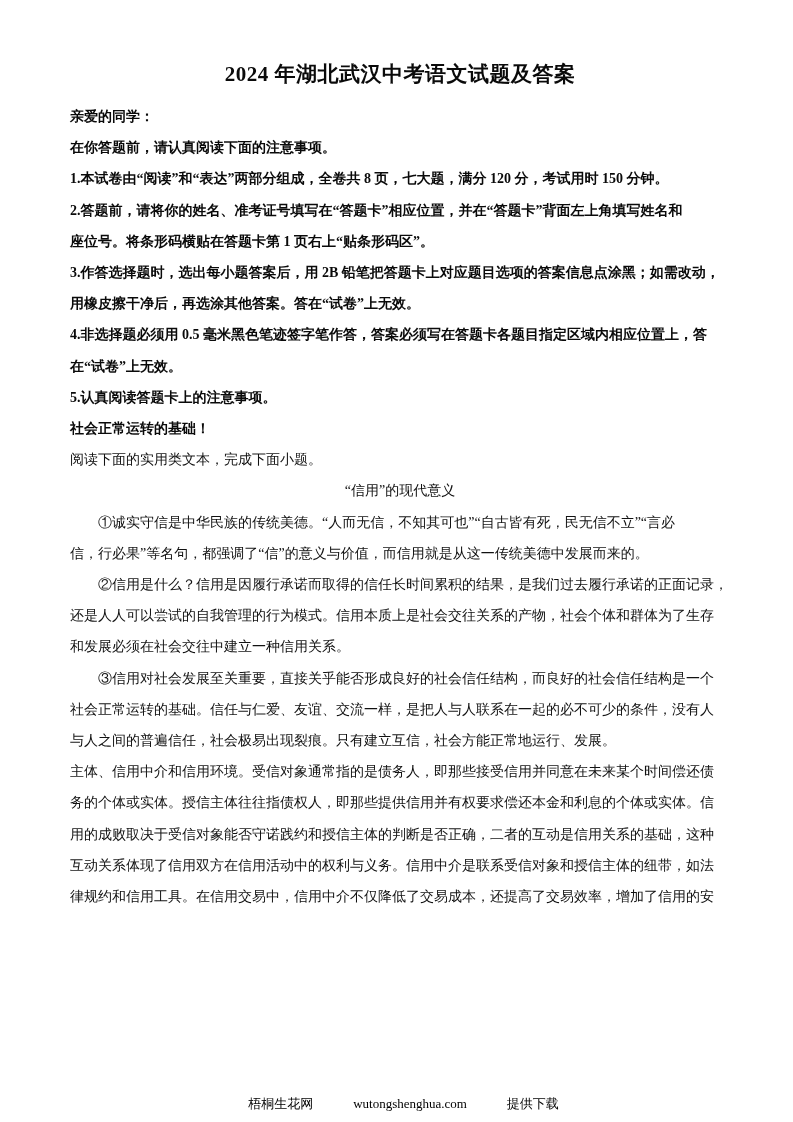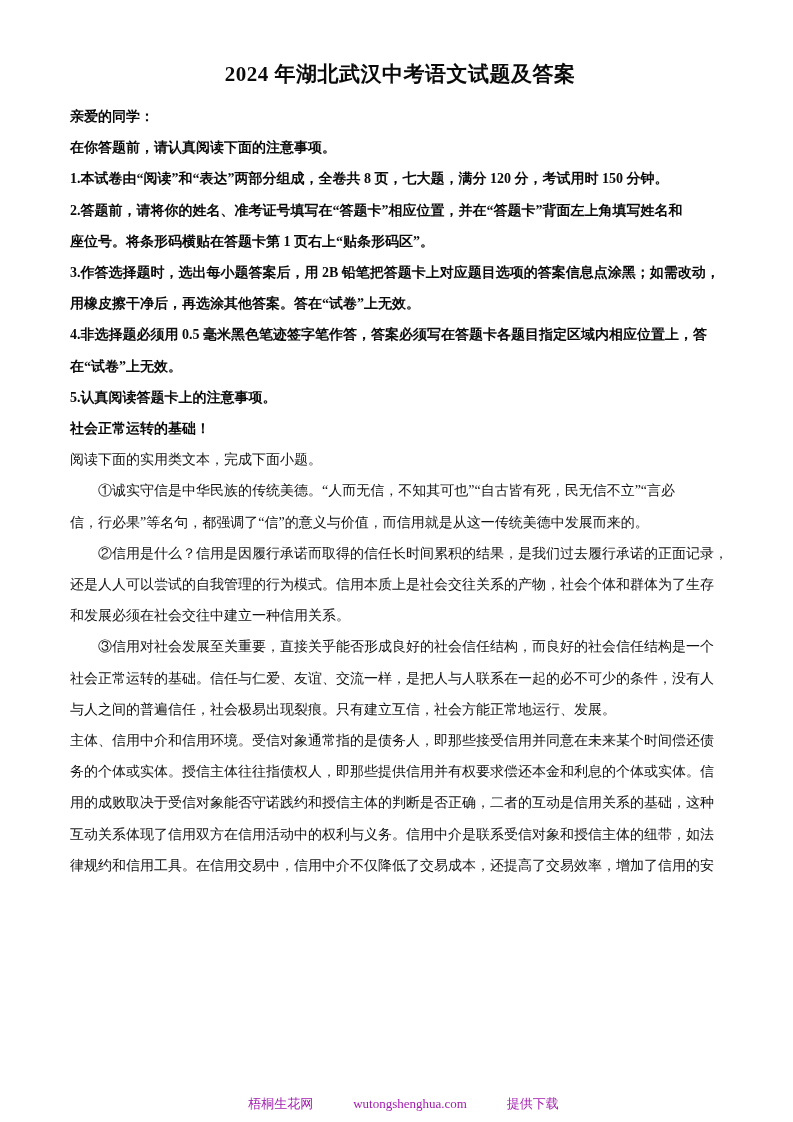--- a/index.html
+++ b/index.html
@@ -41,21 +41,21 @@
   .footer {
     position: absolute;
     left: 14px;
     right: 0;
     top: 1094px;
     display: flex;
     justify-content: center;
     align-items: baseline;
     gap: 40px;
     font-size: 13px;
-    color: #a21caf;
+    color: #000000;
     line-height: 20px;
   }
 </style>
 </head>
 <body>
 
 <div class="page">
   <div class="doc-title">2024 年湖北武汉中考语文试题及答案</div>
 
   <div class="content">
@@ -68,20 +68,21 @@
         <div class="line bold">座位号。将条形码横贴在答题卡第 1 页右上“贴条形码区”。</div>
         <div class="line bold">3.作答选择题时，选出每小题答案后，用 2B 铅笔把答题卡上对应题目选项的答案信息点涂黑；如需改动，</div>
         <div class="line bold">用橡皮擦干净后，再选涂其他答案。答在“试卷”上无效。</div>
         <div class="line bold">4.非选择题必须用 0.5 毫米黑色笔迹签字笔作答，答案必须写在答题卡各题目指定区域内相应位置上，答</div>
         <div class="line bold">在“试卷”上无效。</div>
         <div class="line bold">5.认真阅读答题卡上的注意事项。</div>
       </div>
 
     <div class="line bold">社会正常运转的基础！</div>
     <div class="line">阅读下面的实用类文本，完成下面小题。</div>
+    <div class="line center">“信用”的现代意义</div>
 
     <div id="essay-paragraphs">
         <div class="line indent">①诚实守信是中华民族的传统美德。“人而无信，不知其可也”“自古皆有死，民无信不立”“言必</div>
         <div class="line">信，行必果”等名句，都强调了“信”的意义与价值，而信用就是从这一传统美德中发展而来的。</div>
         <div class="line indent">②信用是什么？信用是因履行承诺而取得的信任长时间累积的结果，是我们过去履行承诺的正面记录，</div>
         <div class="line">还是人人可以尝试的自我管理的行为模式。信用本质上是社会交往关系的产物，社会个体和群体为了生存</div>
         <div class="line">和发展必须在社会交往中建立一种信用关系。</div>
         <div class="line indent">③信用对社会发展至关重要，直接关乎能否形成良好的社会信任结构，而良好的社会信任结构是一个</div>
         <div class="line">社会正常运转的基础。信任与仁爱、友谊、交流一样，是把人与人联系在一起的必不可少的条件，没有人</div>
         <div class="line">与人之间的普遍信任，社会极易出现裂痕。只有建立互信，社会方能正常地运行、发展。</div>

